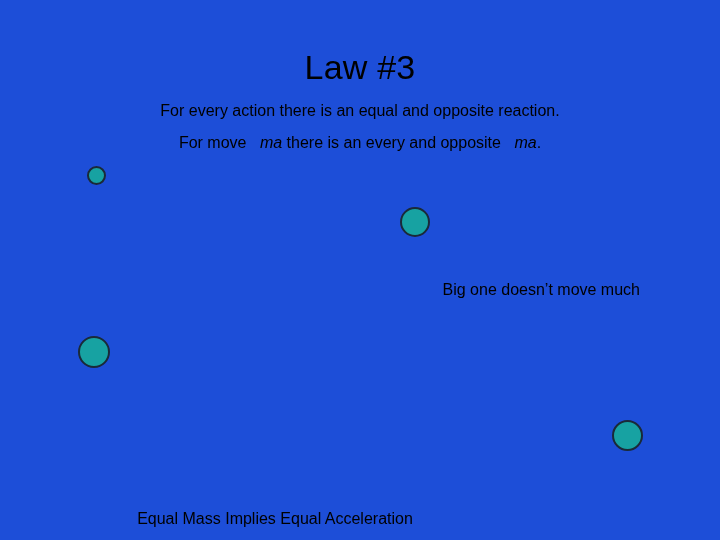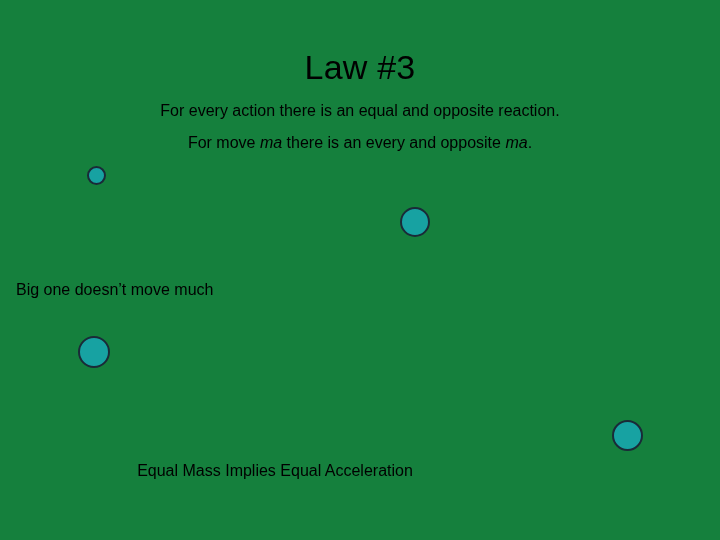--- a/index.html
+++ b/index.html
@@ -8,21 +8,21 @@
     padding: 0;
     background: #ffffff;
   }
   body {
     font-family: "Liberation Sans", sans-serif;
   }
   #slide {
     position: relative;
     width: 720px;
     height: 540px;
-    background: #15803d;
+    background: #1d4ed8;
     overflow: hidden;
   }
   .slide-title {
     position: absolute;
     left: 0;
     top: 46px;
     width: 720px;
     text-align: center;
     font-size: 34px;
     font-weight: 400;
@@ -35,39 +35,39 @@
     left: 0;
     width: 720px;
     text-align: center;
     font-size: 16px;
     font-weight: 400;
     line-height: 22px;
     color: #000000;
   }
   .body-line-1 { top: 100px; }
   .body-line-2 { top: 132px; }
-  .body-line-2 .em { font-style: italic; }
+  .body-line-2 .em { font-style: italic; margin-left: 9px; }
   .caption {
     position: absolute;
     font-size: 16px;
     font-weight: 400;
     line-height: 22px;
     color: #000000;
     white-space: nowrap;
   }
   .caption-middle {
-    left: 16px;
+    left: 0;
     width: 640px;
     top: 279px;
-    text-align: left;
+    text-align: right;
   }
   .caption-bottom {
     left: 0;
     width: 550px;
-    top: 460px;
+    top: 508px;
     text-align: center;
   }
   .mass-circle {
     position: absolute;
     border-radius: 50%;
     box-sizing: border-box;
   }
 </style>
 </head>
 <body>

